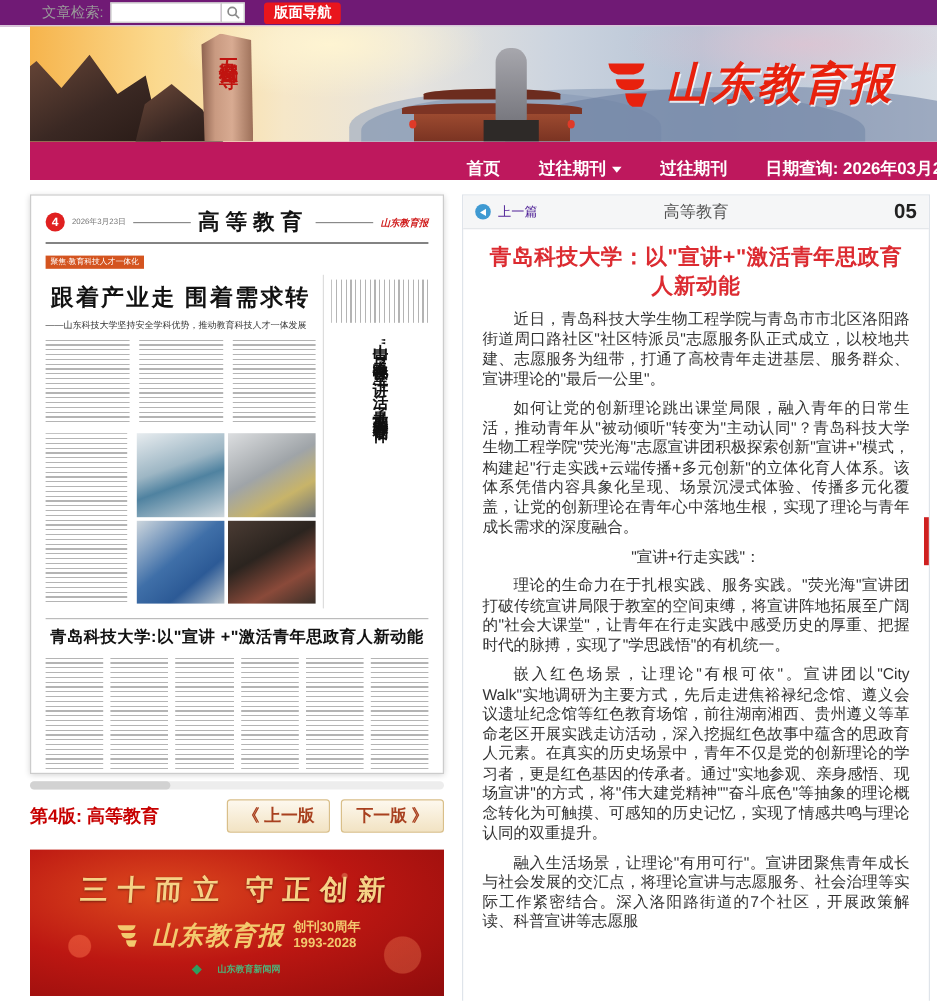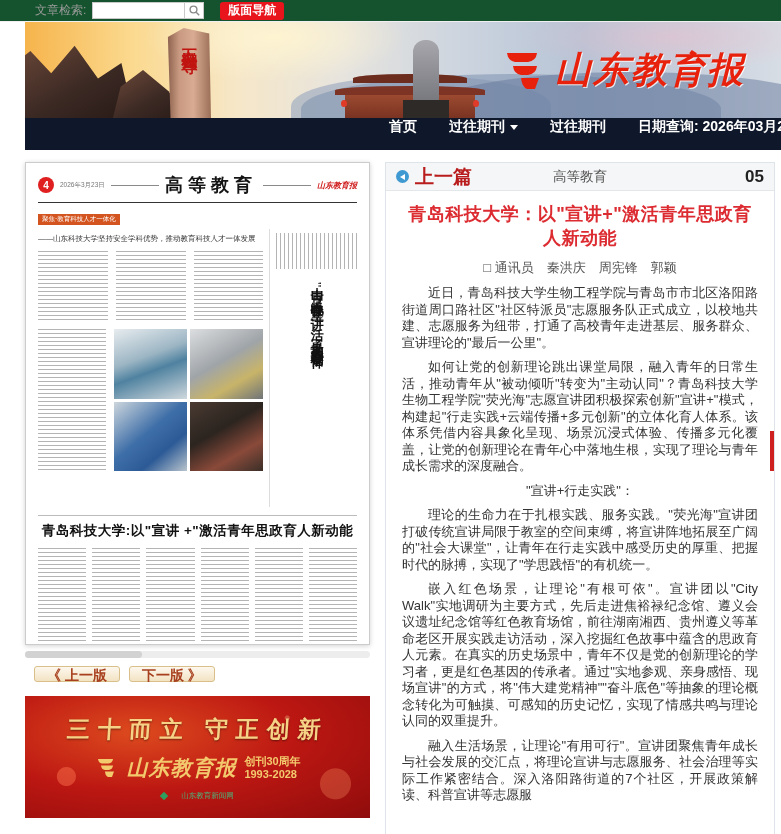--- a/index.html
+++ b/index.html
@@ -1,21 +1,21 @@
 <!DOCTYPE html>
 <html><head>
 <meta charset="utf-8">
 <style>
   * { margin:0; padding:0; box-sizing:border-box; }
   html,body { width:781px; height:834px; overflow:hidden; background:#fff;
     font-family:"Liberation Sans","DejaVu Sans",sans-serif; }
 
   
   .topbar { height:22px; display:flex; align-items:center; padding-left:35px; gap:6px;
-    background:#14532d; border-bottom:1px solid #f0f0f0; }
+    background:#701a75; border-bottom:1px solid #f0f0f0; }
   .tb-label { font-size:12px; color:#9a9a9a; }
   .tb-input { width:92px; height:17px; border:1px solid #c9c9c9; border-right:none; font-size:11px; padding:0 4px; outline:none; }
   .tb-search-btn { width:20px; height:17px; border:1px solid #c9c9c9; background:#fff; display:flex; align-items:center; justify-content:center; cursor:pointer; margin-left:-6px; }
   .tb-adv { margin-left:10px; height:18px; padding:0 8px; background:#e9151d; color:#fff; border:none; border-radius:3px; font-size:12px; font-weight:bold; cursor:pointer; }
 
   .page { width:756px; margin-left:25px; }
 
   
   .banner { position:relative; height:96px; overflow:hidden; background:
     linear-gradient(to right,#f6b44c 0%,#fbd98e 14%,#f6e7c8 28%,#e7e4de 42%,#ccd4df 58%,#b6c3d5 74%,#c8d0dc 88%,#d7dde5 100%); cursor:pointer; }
@@ -43,21 +43,21 @@
   .b-lant { position:absolute; width:6px; height:7px; border-radius:50%; background:#e03a28; top:26px; }
   .b-statue { position:absolute; left:388px; bottom:16px; width:26px; height:62px;
     background:linear-gradient(#a7a7ad,#77777e); border-radius:12px 12px 3px 3px; }
   .b-pedestal { position:absolute; left:378px; bottom:0; width:46px; height:18px; background:#2e2a28; }
   .b-logo { position:absolute; right:36px; top:24px; display:flex; align-items:center; gap:10px; }
   .b-emblem { width:44px; height:44px; }
   .b-brand { font-family:"Liberation Serif","DejaVu Serif",serif; font-weight:bold; font-style:italic;
     font-size:36px; color:#e8210d; text-shadow:1px 1px 0 rgba(255,255,255,.8); letter-spacing:2px; }
 
   
-  .nav { height:32px; background:#0f172a; display:flex; align-items:flex-start; color:#fff; font-size:14px;
+  .nav { height:32px; background:#be185d; display:flex; align-items:flex-end; color:#fff; font-size:14px;
     padding-left:348px; }
   .nav-item { display:flex; align-items:center; gap:5px; padding:0 16px; cursor:pointer; white-space:nowrap; font-weight:bold; }
   .nav-sep { width:1px; height:14px; background:rgba(150,10,10,.55); }
   .caret { width:0; height:0; border-left:4px solid transparent; border-right:4px solid transparent; border-top:5px solid #fff; }
   .nav-date { font-weight:bold; padding:0 8px 0 16px; white-space:nowrap; }
 
   
   .content { display:flex; gap:15px; padding-top:12px; }
   .leftcol { width:345px; }
   .rightcol { width:390px; position:relative; }
@@ -100,50 +100,50 @@
   .p-rule2 { height:1px; background:#bbb; margin:8px 0 6px; }
   .p-h2 { text-align:center; font-weight:bold; font-size:13.5px; color:#111; letter-spacing:.5px; }
   .p-cols6 { display:flex; gap:6px; height:96px; margin-top:8px; }
   .p-cols6 .sim { flex:1; }
 
   .hscroll { height:7px; background:#ededed; border-radius:4px; margin:6px 0 8px; }
   .hthumb { width:34%; height:100%; background:#d2d2d2; border-radius:4px; cursor:pointer; }
 
   .pager { display:flex; align-items:center; }
   .pager-label { color:#c70000; font-weight:bold; font-size:15px; flex:1; cursor:pointer; }
-  .pg-btn { height:16px; padding:0 12px; margin-left:9px; font-size:14px; font-weight:bold; color:#a8401f;
+  .pg-btn { height:28px; padding:0 12px; margin-left:9px; font-size:14px; font-weight:bold; color:#a8401f;
     background:linear-gradient(#fdf8ee,#f2e3c3); border:1px solid #d9bf89; border-radius:3px; cursor:pointer; }
 
   .promo { margin-top:14px; height:122px; position:relative; overflow:hidden; cursor:pointer;
     display:flex; flex-direction:column; align-items:center; justify-content:center;
     background:
       radial-gradient(circle at 76% 18%, rgba(255,215,150,.30) 0 2px, transparent 3px),
       radial-gradient(circle at 12% 66%, rgba(255,120,80,.45) 0 9px, transparent 10px),
       radial-gradient(circle at 90% 72%, rgba(255,150,100,.30) 0 15px, transparent 16px),
       radial-gradient(ellipse at 32% 30%, #dd4a1e 0%, #bc1712 48%, #8f0c0c 100%); }
   .promo-slogan { font-family:"Liberation Serif","DejaVu Serif",serif; font-weight:bold; font-size:23px;
     color:#f6d286; letter-spacing:8px; transform:skewX(-4deg); text-shadow:0 1px 2px rgba(0,0,0,.45); }
   .promo-brandrow { display:flex; align-items:center; gap:8px; margin-top:9px; }
   .promo-emblem { width:24px; height:22px; }
   .promo-brand { font-family:"Liberation Serif","DejaVu Serif",serif; font-weight:bold; font-style:italic;
     font-size:21px; color:#f3c96e; letter-spacing:1px; }
   .promo-anniv { display:flex; flex-direction:column; line-height:1.15; color:#f3c96e; font-size:11px; font-weight:bold; }
-  .promo-site { display:flex; align-items:center; gap:14px; margin-top:9px; color:#4db37a; font-size:7.5px; font-weight:normal; }
+  .promo-site { display:flex; align-items:center; gap:14px; margin-top:9px; color:#4db37a; font-size:7.5px; font-weight:bold; }
   .diamond { width:6px; height:6px; background:#2f9e5f; transform:rotate(45deg); }
 
   
   .panel { border:1px solid #dfe4ea; min-height:680px; background:#fff; position:relative; }
   .panel-head { height:28px; background:#f5f6f7; border-bottom:1px solid #e4e7ea; display:flex;
     align-items:center; padding:0 10px; }
   .prev-link { display:flex; align-items:center; gap:6px; cursor:pointer; width:130px; }
   .prev-ico { width:13px; height:13px; border-radius:50%; background:#3f9ad2; display:flex; align-items:center; justify-content:center; }
   .prev-ico i { width:0; height:0; border-top:3px solid transparent; border-bottom:3px solid transparent; border-right:5px solid #fff; margin-right:1px; }
   .ph-sec { flex:1; text-align:center; color:#555; font-size:13.5px; }
   .ph-no { width:130px; text-align:right; color:#222; font-weight:bold; font-size:17px; }
-  .prev-label { color:#b91c1c; font-size:19px;font-weight:bold; }
+  .prev-label { color:#4c1d95; font-size:11px; }
   .art { padding:0 16px; }
   .art-title { text-align:center; color:#dc2b31; font-size:18px; font-weight:600; margin-top:11px; letter-spacing:.5px; }
   .art-byline { text-align:center; color:#555; font-size:13px; margin-top:9px; }
   .art p { font-size:13px; color:#333; line-height:16.5px; text-align:justify; text-indent:2em; margin-top:8px; }
   .art p.center { text-align:center; text-indent:0; }
   .vthumb { position:absolute; right:0; top:268px; width:4px; height:40px; background:#cf2020; cursor:pointer; }
 </style>
 </head>
 <body>
 
@@ -220,20 +220,21 @@
           <span class="pm-line"></span>
           <span class="pm-title">高等教育</span>
           <span class="pm-line"></span>
           <span class="pm-logo">山东教育报</span>
         </div>
         <div class="pm-rule"></div>
         <span class="pm-tag">聚焦·教育科技人才一体化</span>
 
         <div class="p-body">
           <div class="p-main">
+            <div class="p-h1">跟着产业走  围着需求转</div>
             <div class="p-sub">——山东科技大学坚持安全学科优势，推动教育科技人才一体发展</div>
             <div class="p-cols3">
               <div class="sim"></div>
               <div class="sim"></div>
               <div class="sim"></div>
             </div>
             <div class="p-row2">
               <div class="sim simcol"></div>
               <div class="p-photos">
                 <div class="photo photo1"></div>
@@ -259,20 +260,21 @@
           <div class="sim"></div>
           <div class="sim"></div>
         </div>
       </div>
 
       <div class="hscroll">
         <div class="hthumb"></div>
       </div>
 
       <div class="pager">
+        <span class="pager-label">第4版: 高等教育</span>
         <button class="pg-btn">《 上一版</button>
         <button class="pg-btn">下一版 》</button>
       </div>
 
       <div class="promo">
         <div class="promo-slogan">三十而立 守正创新</div>
         <div class="promo-brandrow">
           <svg class="promo-emblem" viewBox="0 0 44 44">
             <path d="M6 4 h30 q-1 8 -9 9 h-13 q-7 -1 -8 -9 z" fill="#f3c96e"></path>
             <path d="M12 17 h24 q-1 8 -9 9 h-7 q-7 -1 -8 -9 z" fill="#f3c96e"></path>
@@ -298,21 +300,20 @@
             <span class="prev-ico">
                 <i></i>
               </span>
             <span class="prev-label">上一篇</span>
           </span>
           <span class="ph-sec">高等教育</span>
           <span class="ph-no">05</span>
         </div>
         <div class="art">
           <div class="art-title">青岛科技大学：以"宣讲+"激活青年思政育人新动能</div>
-          <div class="art-byline">□ 通讯员　秦洪庆　周宪锋　郭颖</div>
           <p>近日，青岛科技大学生物工程学院与青岛市市北区洛阳路街道周口路社区"社区特派员"志愿服务队正式成立，以校地共建、志愿服务为纽带，打通了高校青年走进基层、服务群众、宣讲理论的"最后一公里"。</p>
           <p>如何让党的创新理论跳出课堂局限，融入青年的日常生活，推动青年从"被动倾听"转变为"主动认同"？青岛科技大学生物工程学院"荧光海"志愿宣讲团积极探索创新"宣讲+"模式，构建起"行走实践+云端传播+多元创新"的立体化育人体系。该体系凭借内容具象化呈现、场景沉浸式体验、传播多元化覆盖，让党的创新理论在青年心中落地生根，实现了理论与青年成长需求的深度融合。</p>
           <p class="center">"宣讲+行走实践"：</p>
           <p>理论的生命力在于扎根实践、服务实践。"荧光海"宣讲团打破传统宣讲局限于教室的空间束缚，将宣讲阵地拓展至广阔的"社会大课堂"，让青年在行走实践中感受历史的厚重、把握时代的脉搏，实现了"学思践悟"的有机统一。</p>
           <p>嵌入红色场景，让理论"有根可依"。宣讲团以"City Walk"实地调研为主要方式，先后走进焦裕禄纪念馆、遵义会议遗址纪念馆等红色教育场馆，前往湖南湘西、贵州遵义等革命老区开展实践走访活动，深入挖掘红色故事中蕴含的思政育人元素。在真实的历史场景中，青年不仅是党的创新理论的学习者，更是红色基因的传承者。通过"实地参观、亲身感悟、现场宣讲"的方式，将"伟大建党精神""奋斗底色"等抽象的理论概念转化为可触摸、可感知的历史记忆，实现了情感共鸣与理论认同的双重提升。</p>
           <p>融入生活场景，让理论"有用可行"。宣讲团聚焦青年成长与社会发展的交汇点，将理论宣讲与志愿服务、社会治理等实际工作紧密结合。深入洛阳路街道的7个社区，开展政策解读、科普宣讲等志愿服</p>
         </div>
         <div class="vthumb"></div>
       </div>
     </div>

